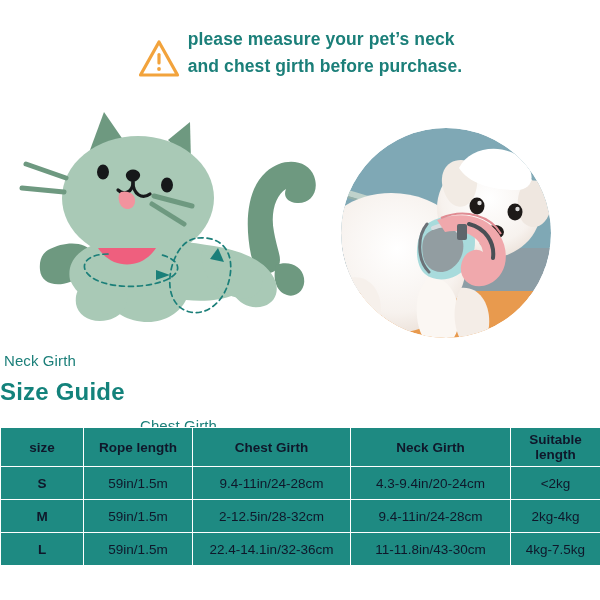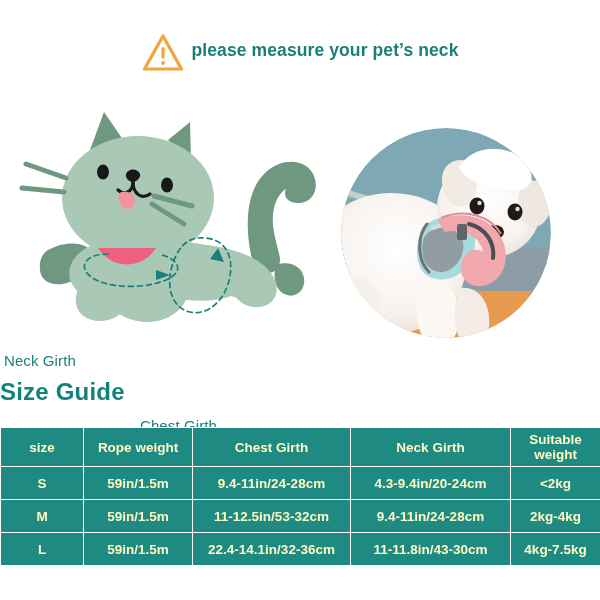--- a/index.html
+++ b/index.html
@@ -21,21 +21,21 @@
     position: absolute;
     left: 0;
     top: 26px;
     width: 600px;
     display: flex;
     justify-content: center;
     align-items: flex-start;
   }
   .notice-inner {
     display: flex;
-    align-items: center;
+    align-items: flex-end;
     gap: 8px;
   }
   .warn-icon {
     width: 42px;
     height: 42px;
     flex: 0 0 42px;
     margin-top: 6px;
   }
   .notice-text {
     color: #1B7F79;
@@ -104,35 +104,35 @@
     width: 600px;
   }
   table.size-table {
     border-collapse: collapse;
     width: 600px;
     table-layout: fixed;
     background: #1E8A82;
   }
   table.size-table th,
   table.size-table td {
-    color: #fef9c3;
+    color: #0f172a;
     text-align: center;
     vertical-align: middle;
     border: 1px solid #ffffff;
     padding: 0;
   }
   table.size-table th {
     font-size: 13.5px;
     font-weight: 700;
     height: 38px;
     line-height: 15px;
   }
   table.size-table td {
     font-size: 13.5px;
-    font-weight: 700;
+    font-weight: 400;
     height: 32px;
   }
   table.size-table td.size-cell {
     font-weight: 700;
   }
   col.c0 { width: 83px; }
   col.c1 { width: 109px; }
   col.c2 { width: 158px; }
   col.c3 { width: 160px; }
   col.c4 { width: 90px; }
@@ -144,20 +144,21 @@
   <div class="notice-inner">
     <span class="warn-icon">
       <svg viewBox="0 0 42 42" width="42" height="42" aria-hidden="true">
         <path d="M21 4 L39.5 37 L2.5 37 Z" fill="none" stroke="#F2A33C" stroke-width="3.2" stroke-linejoin="round"></path>
         <rect x="19.4" y="15" width="3.2" height="11.5" rx="1.6" fill="#F2A33C"></rect>
         <circle cx="21" cy="31" r="1.9" fill="#F2A33C"></circle>
       </svg>
     </span>
     <div>
       <div class="notice-text">please measure your pet’s neck</div>
+      <div class="notice-text">and chest girth before purchase.</div>
     </div>
   </div>
 </div>
 
 <div class="illustration">
 
   <span class="cat-svg">
     <svg viewBox="0 0 320 250" width="320" height="250" aria-hidden="true">
 
       <path d="M82 50 L96 12 L118 44 Z" fill="#6E9980"></path>
@@ -326,38 +327,38 @@
     <colgroup>
       <col class="c0">
         <col class="c1">
         <col class="c2">
         <col class="c3">
         <col class="c4">
     </colgroup>
     <thead>
       <tr>
         <th>size</th>
-        <th>Rope weight</th>
+        <th>Rope length</th>
         <th>Chest Girth</th>
         <th>Neck Girth</th>
-        <th>Suitable weight</th>
+        <th>Suitable length</th>
       </tr>
     </thead>
     <tbody>
       <tr>
         <td class="size-cell">S</td>
         <td>59in/1.5m</td>
         <td>9.4-11in/24-28cm</td>
         <td>4.3-9.4in/20-24cm</td>
         <td>&lt;2kg</td>
       </tr>
       <tr>
         <td class="size-cell">M</td>
         <td>59in/1.5m</td>
-        <td>11-12.5in/53-32cm</td>
+        <td>2-12.5in/28-32cm</td>
         <td>9.4-11in/24-28cm</td>
         <td>2kg-4kg</td>
       </tr>
       <tr>
         <td class="size-cell">L</td>
         <td>59in/1.5m</td>
         <td>22.4-14.1in/32-36cm</td>
         <td>11-11.8in/43-30cm</td>
         <td>4kg-7.5kg</td>
       </tr>

